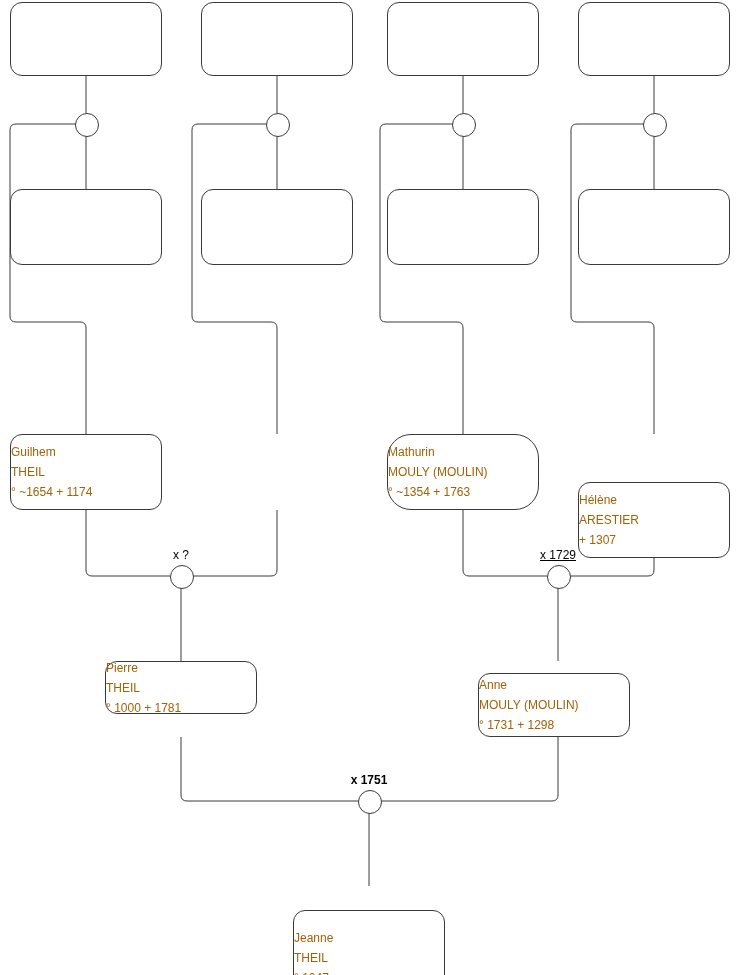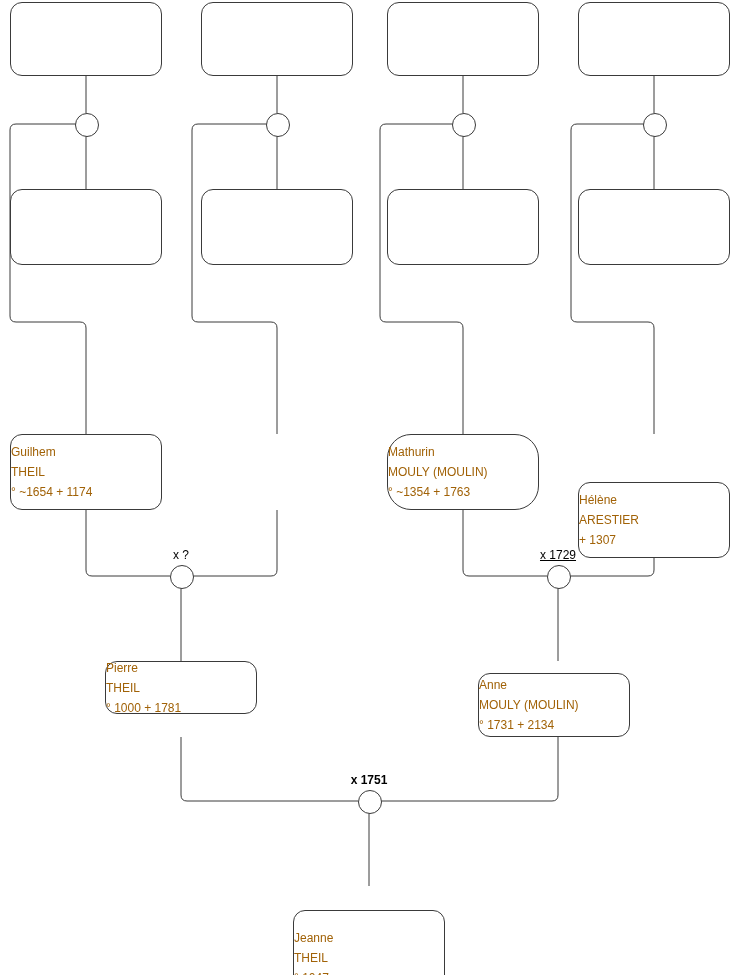--- a/index.html
+++ b/index.html
@@ -165,21 +165,21 @@
   </div>
 
   <div class="node-box" style="left:105px; top:661px; width:152px; height:53px;">
     <span class="node-line">Pierre</span>
     <span class="node-line">THEIL</span>
     <span class="node-line">° 1000 + 1781</span>
   </div>
   <div class="node-box" style="left:478px; top:661px; width:152px; height:64px;margin-top:12px;">
     <span class="node-line">Anne</span>
     <span class="node-line">MOULY (MOULIN)</span>
-    <span class="node-line">° 1731 + 2134</span>
+    <span class="node-line">° 1731 + 1298</span>
   </div>
 
   <div class="node-box" style="left:293px; top:886px; width:152px; height:96px;margin-top:24px;">
     <span class="node-line">Jeanne</span>
     <span class="node-line">THEIL</span>
     <span class="node-line">° 1047</span>
   </div>
 
   <div class="union-dot" style="left:86px; top:124px;"></div>
   <div class="union-dot" style="left:277px; top:124px;"></div>

